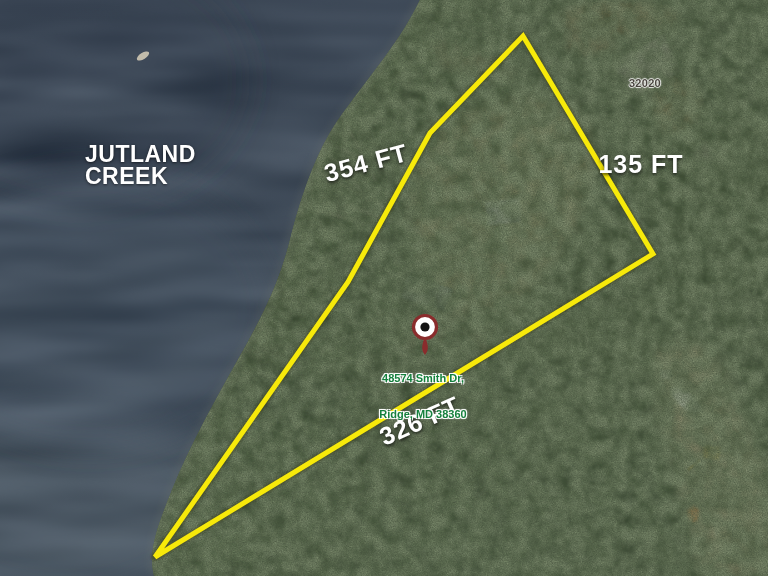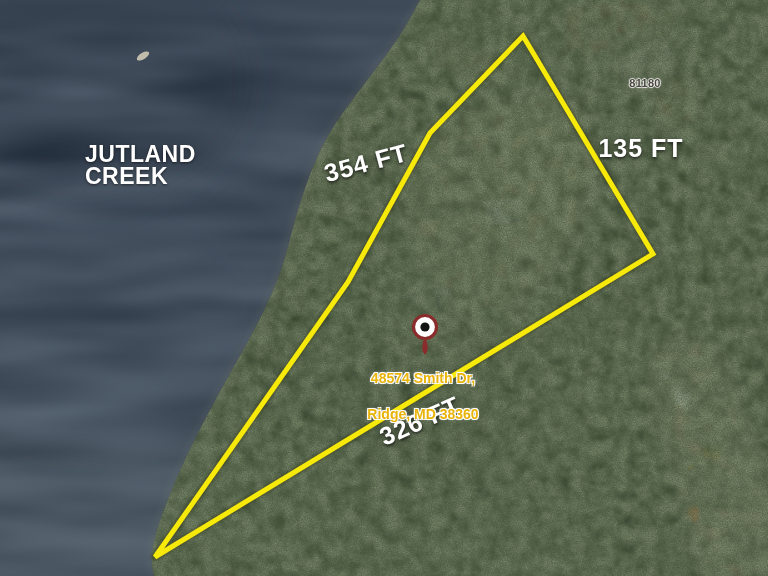--- a/index.html
+++ b/index.html
@@ -14,31 +14,31 @@
     left:85px;top:143px;width:140px;
     color:#ffffff;font-size:23px;font-weight:700;line-height:22px;letter-spacing:.5px;
     text-shadow:0 1px 3px rgba(0,0,0,.55);
   }
   .meas{
     color:#ffffff;font-size:25px;font-weight:700;letter-spacing:1px;
     text-shadow:0 2px 3px rgba(0,0,0,.55), 0 0 6px rgba(0,0,0,.3);
     transform-origin:center center;
   }
   .meas-left{left:366px;top:163px;transform:translate(-50%,-50%) rotate(-15deg);}
-  .meas-right{left:641px;top:148px;transform:translate(-50%,-50%);}
+  .meas-right{left:641px;top:164px;transform:translate(-50%,-50%);}
   .meas-bottom{left:420px;top:421px;transform:translate(-50%,-50%) rotate(-24deg);}
   .parcel-label{
     left:645px;top:83px;transform:translate(-50%,-50%);
     color:#4a453f;font-size:11px;font-weight:600;letter-spacing:.3px;
     text-shadow:-1px 0 1px rgba(255,255,255,.85), 1px 0 1px rgba(255,255,255,.85),
                  0 -1px 1px rgba(255,255,255,.85), 0 1px 1px rgba(255,255,255,.85);
   }
   .marker-address{
     left:423px;top:351px;transform:translateX(-50%);
-    text-align:center;color:#eab308;font-size:14px;font-weight:700;line-height:18px;
+    text-align:center;color:#15803d;font-size:11px;font-weight:700;line-height:18px;
     text-shadow:-1px -1px 0 rgba(255,255,255,.95), 1px -1px 0 rgba(255,255,255,.95),
                 -1px 1px 0 rgba(255,255,255,.95), 1px 1px 0 rgba(255,255,255,.95),
                  0 0 3px rgba(255,255,255,.9);
   }
   .pin{position:absolute;left:408px;top:312px;width:34px;height:46px;cursor:pointer;}
 </style>
 </head>
 <body>
 
 <div class="stage">
@@ -171,21 +171,21 @@
       <polygon points="523,36 653,254 155,557 348,282 430,133" fill="none" stroke="rgba(45,45,0,0.35)" stroke-width="8" stroke-linejoin="round" filter="url(#b1)"></polygon>
       <polygon points="523,36 653,254 155,557 348,282 430,133" fill="none" stroke="#f7e90a" stroke-width="5" stroke-linejoin="miter"></polygon>
     </g>
   </svg>
 
   <div class="label water-label">JUTLAND
 CREEK</div>
   <div class="label meas meas-left">354 FT</div>
   <div class="label meas meas-right">135 FT</div>
   <div class="label meas meas-bottom">326 FT</div>
-  <div class="label parcel-label">81180</div>
+  <div class="label parcel-label">32020</div>
 
   <div class="pin">
     <svg width="34" height="46" viewBox="0 0 34 46">
       <path d="M17 25 C13.5 33 13 38 17 43 C21 38 20.5 33 17 25 Z" fill="#8a2c2c"></path>
       <circle cx="17" cy="15" r="11.5" fill="#ffffff" stroke="#8a2c2c" stroke-width="3.2"></circle>
       <circle cx="17" cy="15" r="4.6" fill="#141414"></circle>
     </svg>
   </div>
 
   <div class="label marker-address">

